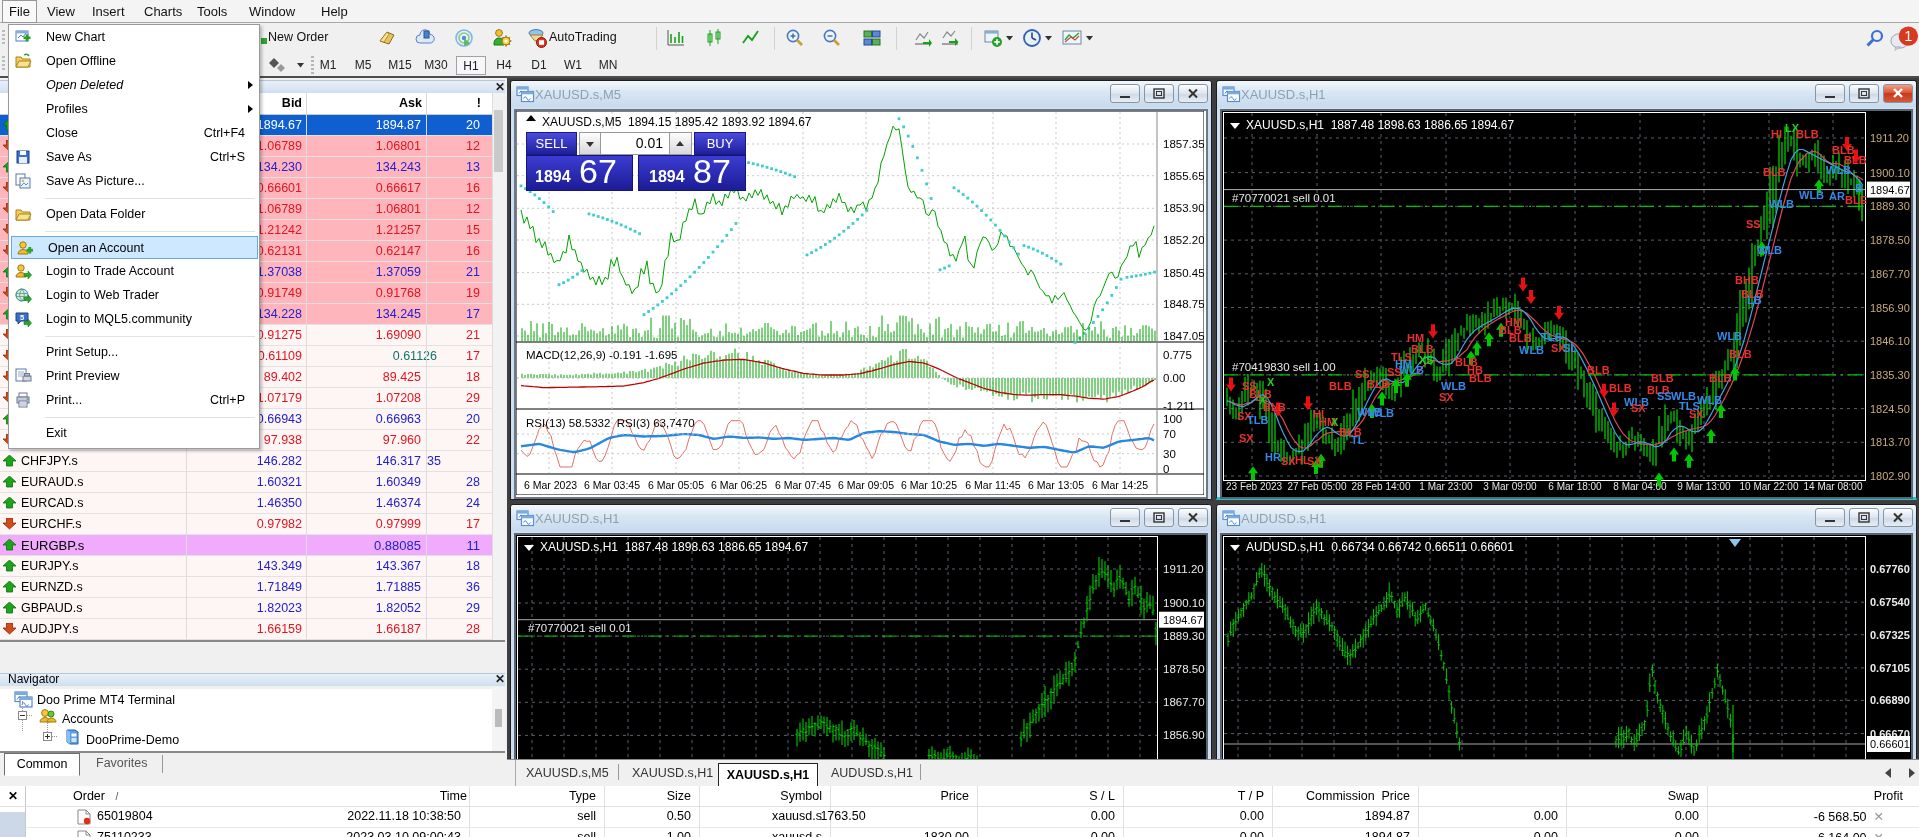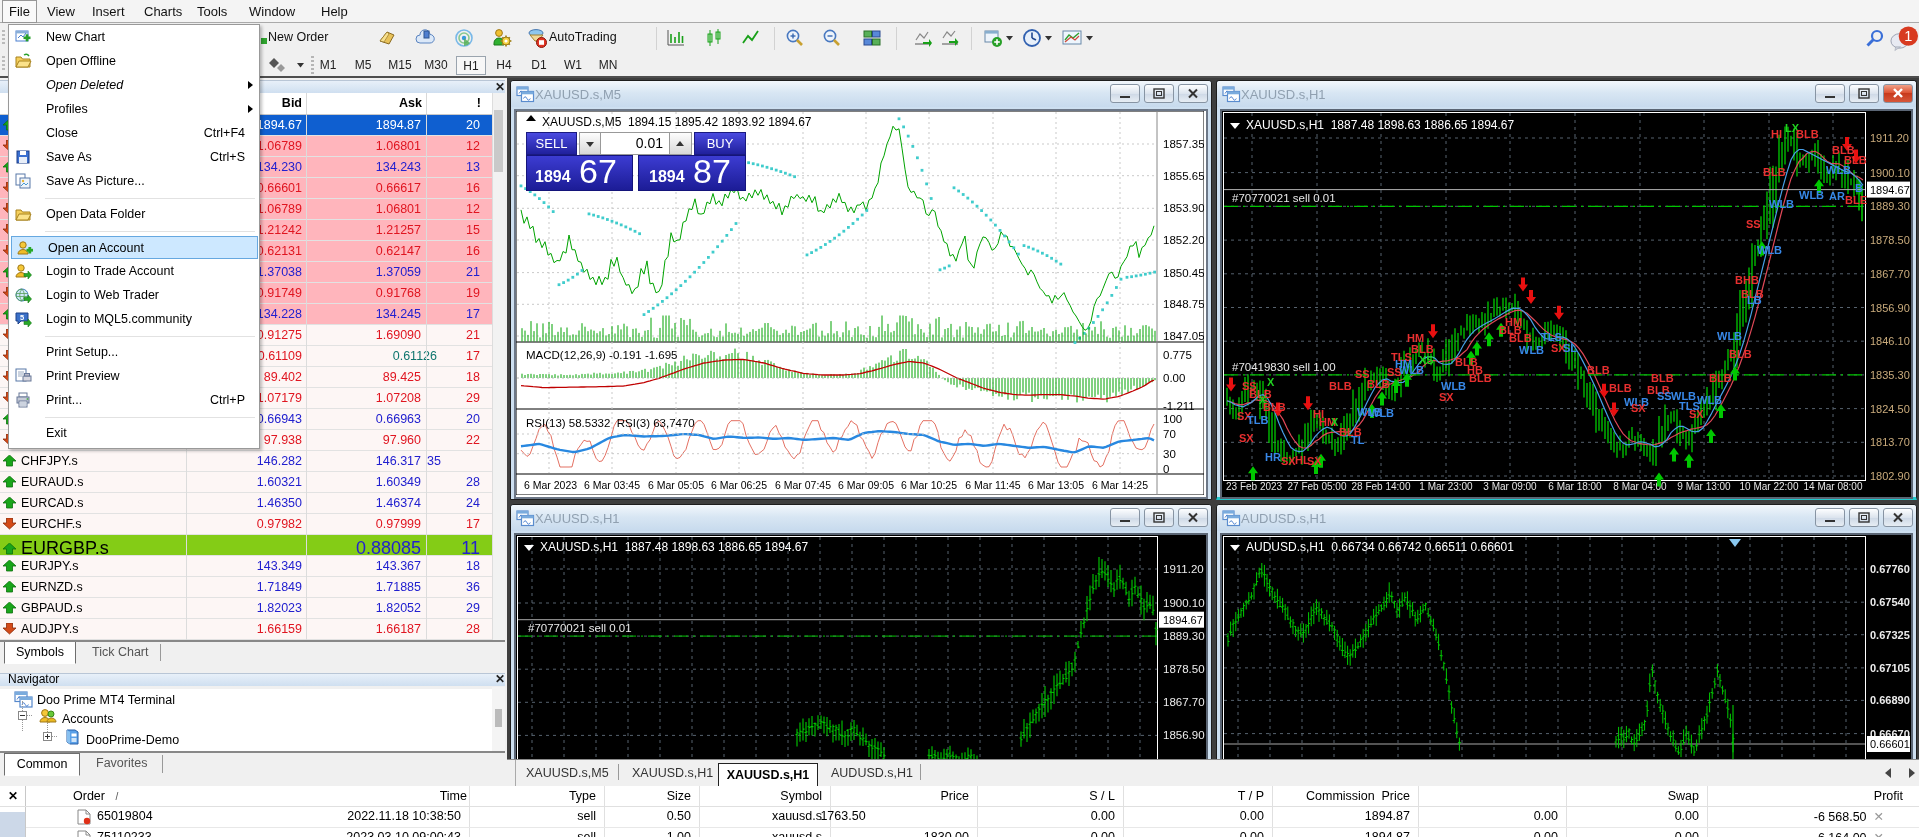--- a/index.html
+++ b/index.html
@@ -439,21 +439,21 @@
           <path d="M6.5 11 L13 5 L9.5 5 L9.5 0 L3.5 0 L3.5 5 L0 5 Z" fill="#d44a18" stroke="#8a2a08" stroke-width="0.8"></path>
         </svg></div>
       <div class="abs" style="left:21px;top:3px;color:#000">EURCHF.s</div>
       <div class="abs" style="left:180px;top:3px;width:122px;text-align:right;color:#e01520">0.97982</div>
       <div class="abs" style="left:307px;top:3px;width:114px;text-align:right;color:#e01520">0.97999</div>
       <div class="abs" style="left:427px;top:3px;width:53px;text-align:right;color:#e01520">17</div>
       <div class="abs" style="left:186px;top:0;width:1px;height:21px;background:#dcdcdc"></div>
       <div class="abs" style="left:306px;top:0;width:1px;height:21px;background:#dcdcdc"></div>
       <div class="abs" style="left:426px;top:0;width:1px;height:21px;background:#dcdcdc"></div>
     </div>
-    <div class="abs" style="left:0;top:457px;width:492px;height:21px;background:#84cc16;border-bottom:1px solid #e2e2e2;font-size:18px">
+    <div class="abs" style="left:0;top:457px;width:492px;height:21px;background:#f0abfc;border-bottom:1px solid #e2e2e2;font-size:13px">
       <div class="abs" style="left:3px;top:4px"><svg width="13" height="12" viewBox="0 0 13 12">
           <path d="M6.5 0 L13 6 L9.5 6 L9.5 11 L3.5 11 L3.5 6 L0 6 Z" fill="#1aa51a" stroke="#0c700c" stroke-width="0.8"></path>
         </svg></div>
       <div class="abs" style="left:21px;top:3px;color:#000">EURGBP.s</div>
       <div class="abs" style="left:180px;top:19px;width:122px;text-align:right;color:#2220cf">0.88074</div>
       <div class="abs" style="left:307px;top:3px;width:114px;text-align:right;color:#2220cf">0.88085</div>
       <div class="abs" style="left:427px;top:3px;width:53px;text-align:right;color:#2220cf">11</div>
       <div class="abs" style="left:186px;top:0;width:1px;height:21px;background:#dcdcdc"></div>
       <div class="abs" style="left:306px;top:0;width:1px;height:21px;background:#dcdcdc"></div>
       <div class="abs" style="left:426px;top:0;width:1px;height:21px;background:#dcdcdc"></div>
@@ -502,25 +502,20 @@
       <div class="abs" style="left:180px;top:3px;width:122px;text-align:right;color:#e01520">1.66159</div>
       <div class="abs" style="left:307px;top:3px;width:114px;text-align:right;color:#e01520">1.66187</div>
       <div class="abs" style="left:427px;top:3px;width:53px;text-align:right;color:#e01520">28</div>
       <div class="abs" style="left:186px;top:0;width:1px;height:21px;background:#dcdcdc"></div>
       <div class="abs" style="left:306px;top:0;width:1px;height:21px;background:#dcdcdc"></div>
       <div class="abs" style="left:426px;top:0;width:1px;height:21px;background:#dcdcdc"></div>
     </div>
     <div class="abs" style="left:492px;top:15px;width:13px;height:549px;background:#f2f2f2;border-left:1px solid #ddd"></div>
     <div class="abs" style="left:494px;top:32px;width:9px;height:62px;background:#c9c9c9"></div>
     <div class="abs" style="left:0;top:562px;width:505px;height:2px;background:#888"></div>
-    <div class="tabbar abs" style="left:0;top:564px;width:505px;height:24px">
-      <div class="tab-active" style="left:4px;top:0px;width:72px;height:22px;line-height:21px;border-top:none">Symbols</div>
-      <div class="tab-plain" style="left:92px;top:3px;color:#555">Tick Chart</div>
-      <div class="abs" style="left:160px;top:2px;width:1px;height:17px;background:#999"></div>
-    </div>
     <div class="ptitle" style="top:595px"></div>
     <div class="px" style="left:8px;top:594px;font-weight:normal;color:#000;font-size:12px">Navigator</div>
     <div class="px" style="left:495px;top:594px;color:#222">✕</div>
     <div class="abs" style="left:0;top:611px;width:492px;height:62px;background:#fff">
       <svg class="abs" style="left:14px;top:2px" width="19" height="17" viewBox="0 0 19 17">
 <rect x="1" y="1" width="12" height="9.5" fill="#fff" stroke="#5588cc" stroke-width="1.2"></rect>
 <rect x="1" y="1" width="12" height="3" fill="#7aabdd"></rect>
 <path d="M3 8.5 l2.2 -3 l2 3" stroke="#4a7fd0" fill="none"></path>
 <rect x="6" y="6" width="12" height="10" fill="#fff" stroke="#5588cc" stroke-width="1.2"></rect>
 <rect x="6" y="6" width="12" height="3" fill="#7aabdd"></rect>

